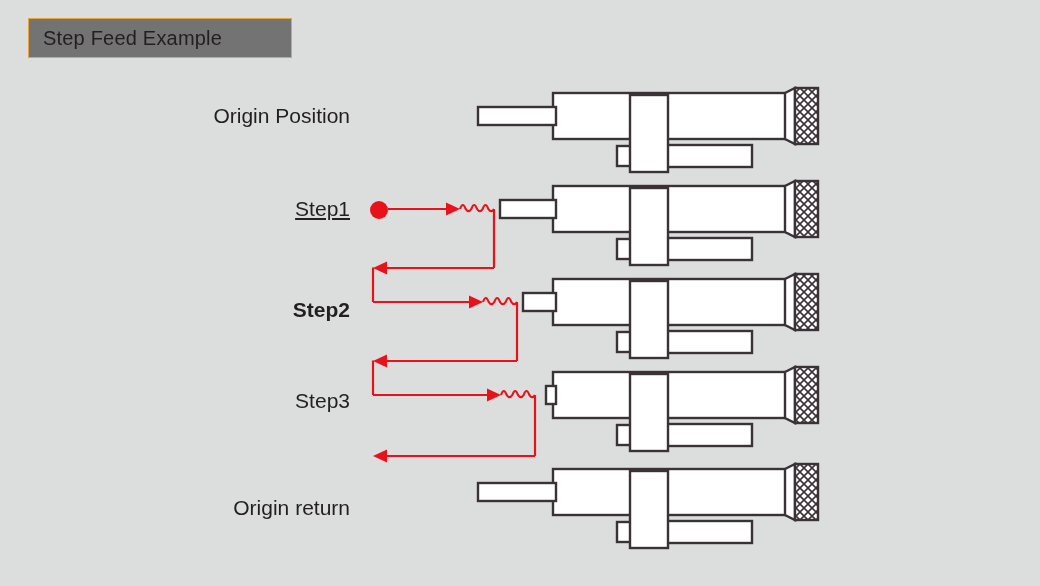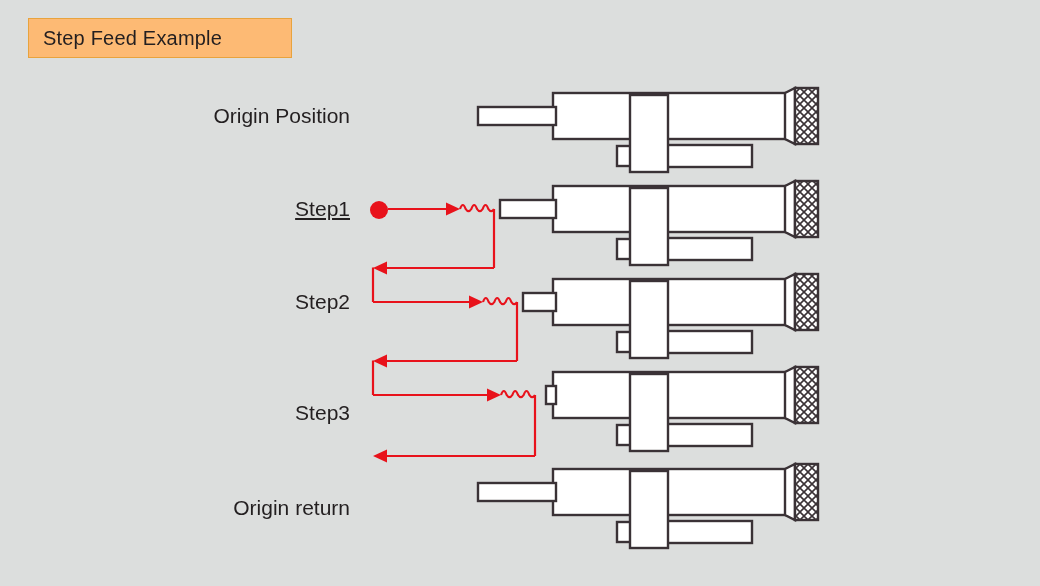--- a/index.html
+++ b/index.html
@@ -19,21 +19,21 @@
     left: 0; top: 0;
     width: 1040px;
     height: 586px;
   }
   #title-box {
     position: absolute;
     left: 28px;
     top: 18px;
     width: 264px;
     height: 40px;
-    background: #fdba74;
+    background: #737373;
     border: 1.5px solid #e8a33d;
     box-sizing: border-box;
     display: flex;
     align-items: center;
     padding-left: 14px;
   }
   #title-text {
     font-size: 20px;
     color: #231f20;
     letter-spacing: 0.2px;
@@ -54,22 +54,22 @@
 <body>
 
 <div id="stage">
 
   <div id="title-box">
     <span id="title-text">Step Feed Example</span>
   </div>
 
   <div class="row-label" style="top:116px;">Origin Position</div>
   <div class="row-label" style="top:209px;text-decoration:underline;">Step1</div>
-  <div class="row-label" style="top:302px;">Step2</div>
-  <div class="row-label" style="top:413px;">Step3</div>
+  <div class="row-label" style="top:310px;font-weight:bold;">Step2</div>
+  <div class="row-label" style="top:401px;">Step3</div>
   <div class="row-label" style="top:508px;">Origin return</div>
 
   <svg id="art" width="1040" height="586" viewBox="0 0 1040 586">
     <defs>
       <pattern id="knurlPat" width="8" height="8" patternUnits="userSpaceOnUse">
         <rect width="8" height="8" fill="#ffffff"></rect>
         <path d="M0,0 L8,8 M8,0 L0,8" stroke="#3a3236" stroke-width="1.6"></path>
       </pattern>
     </defs>
     <g id="cylinders">

